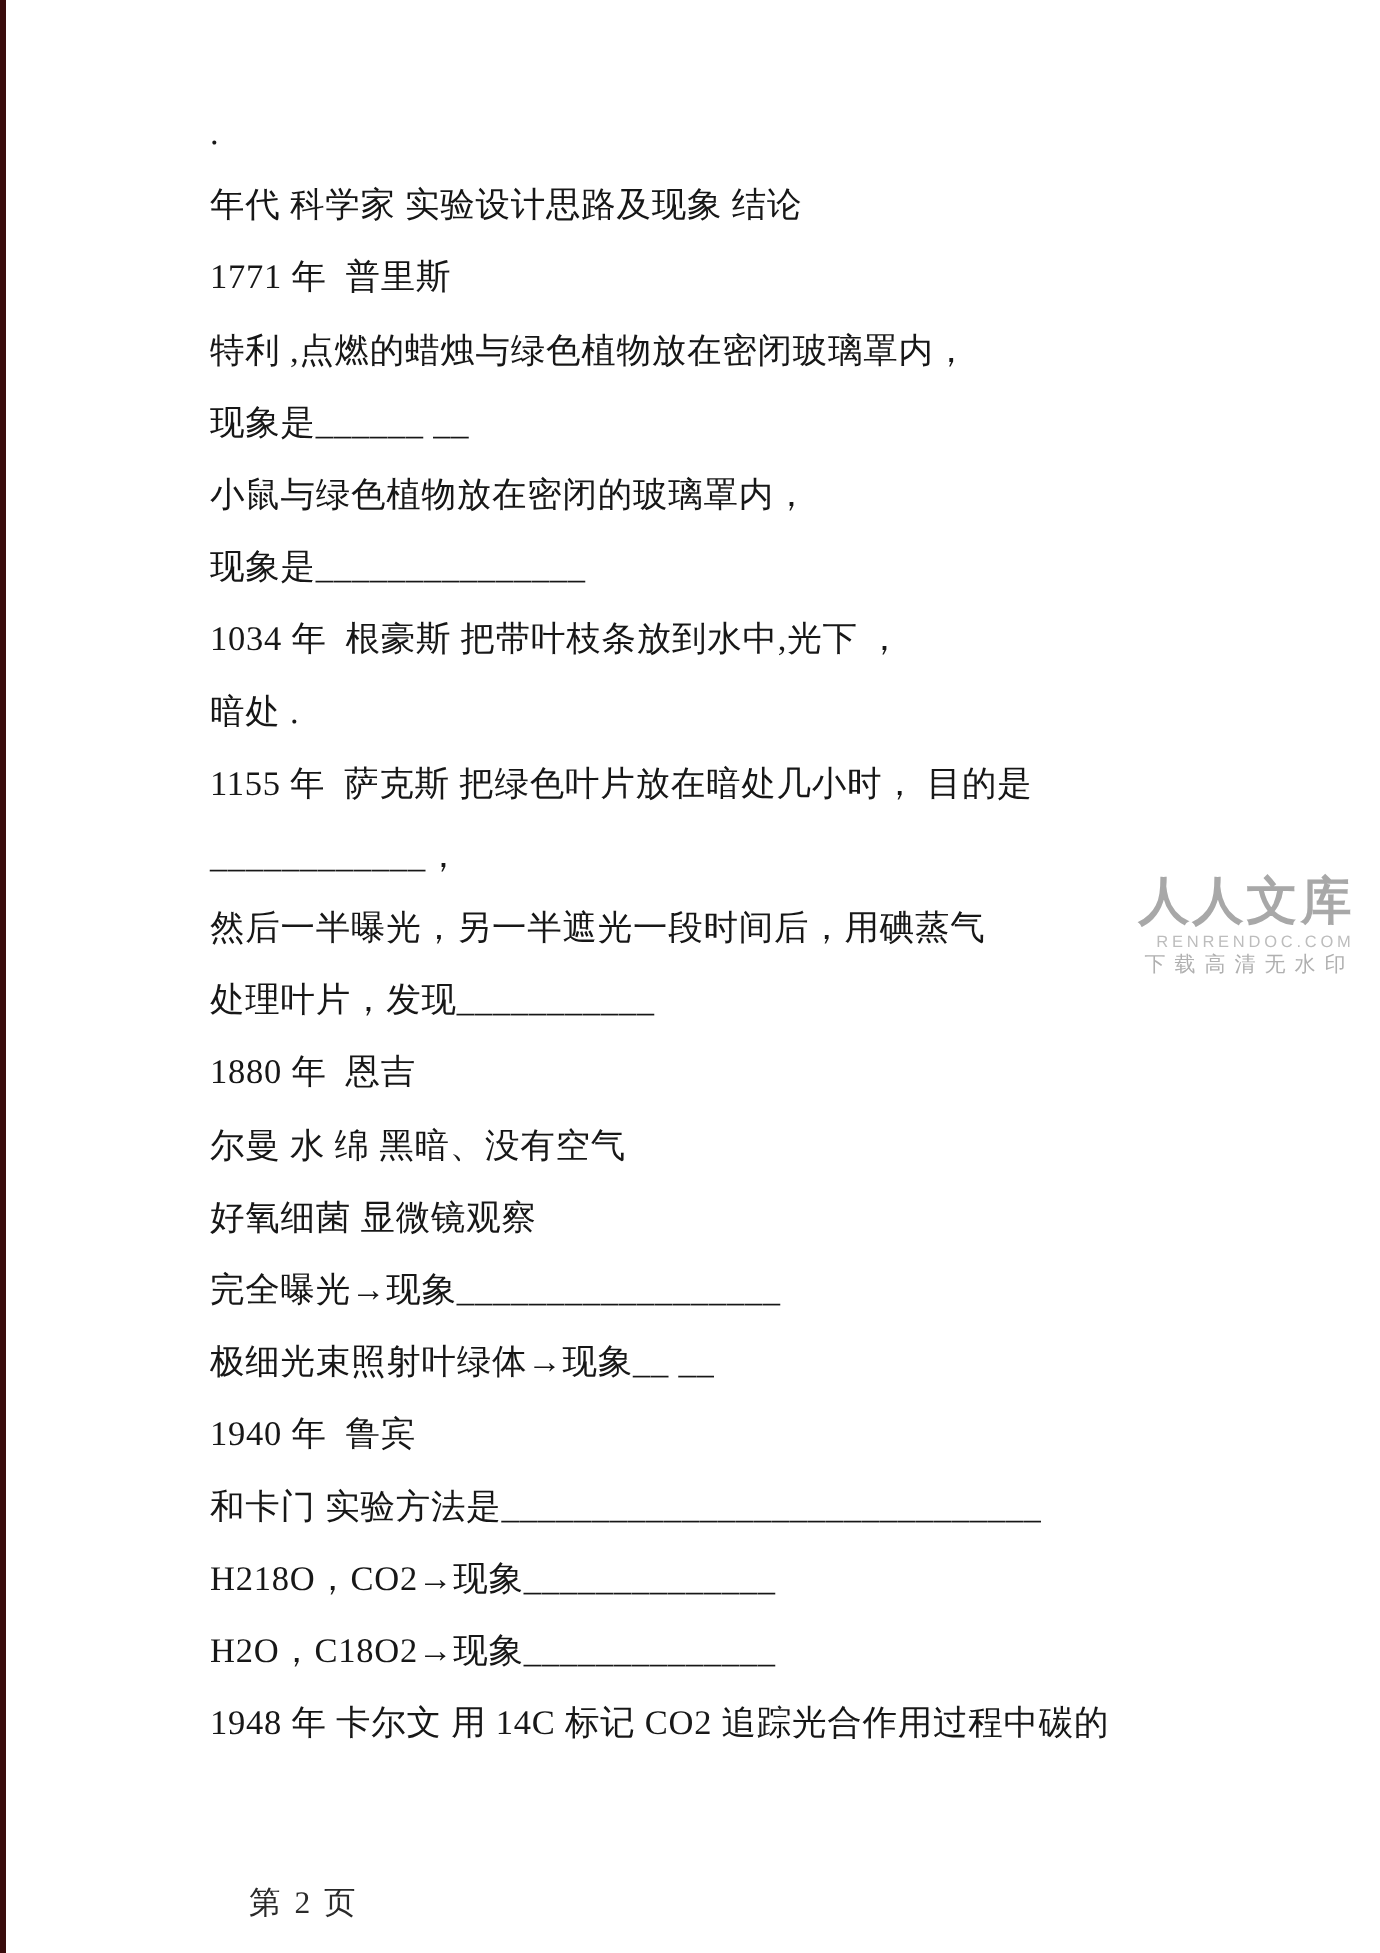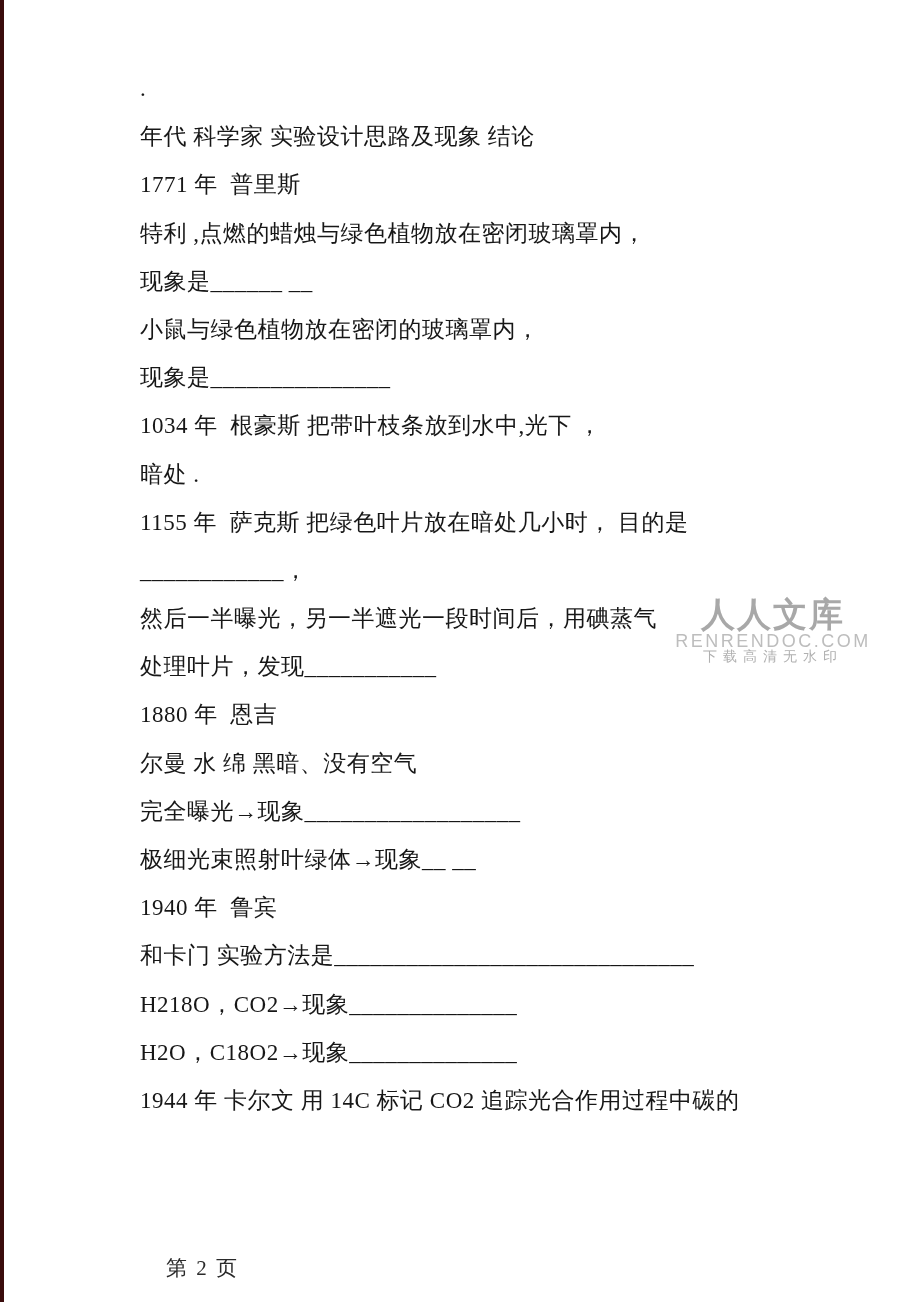--- a/index.html
+++ b/index.html
@@ -45,36 +45,36 @@
     top: 1253px;
     font-size: 21px;
     line-height: 30px;
     color: #2a2a2a;
     letter-spacing: 2px;
     white-space: pre;
   }
   .watermark {
     position: absolute;
     left: 643px;
-    top: 595px;
+    top: 582px;
     width: 260px;
-    text-align: center;
+    text-align: right;
     pointer-events: none;
   }
   .wm-brand {
     font-family: "Liberation Sans", "DejaVu Sans", sans-serif;
     font-size: 34px;
     font-weight: bold;
     line-height: 38px;
     letter-spacing: 2px;
     white-space: nowrap;
   }
   .wm-domain {
     font-family: "Liberation Sans", "DejaVu Sans", sans-serif;
-    font-size: 18px;
+    font-size: 11px;
     line-height: 16px;
     letter-spacing: 2.5px;
     white-space: nowrap;
   }
   .wm-tagline {
     font-family: "Liberation Sans", "DejaVu Sans", sans-serif;
     font-size: 14px;
     line-height: 17px;
     letter-spacing: 6px;
     white-space: nowrap;
@@ -96,27 +96,28 @@
     <div class="doc-line">小鼠与绿色植物放在密闭的玻璃罩内，</div>
     <div class="doc-line">现象是_______________</div>
     <div class="doc-line">1034 年  根豪斯 把带叶枝条放到水中,光下 ，</div>
     <div class="doc-line">暗处 .</div>
     <div class="doc-line">1155 年  萨克斯 把绿色叶片放在暗处几小时， 目的是</div>
     <div class="doc-line">____________，</div>
     <div class="doc-line">然后一半曝光，另一半遮光一段时间后，用碘蒸气</div>
     <div class="doc-line">处理叶片，发现___________</div>
     <div class="doc-line">1880 年  恩吉</div>
     <div class="doc-line">尔曼 水 绵 黑暗、没有空气</div>
+    <div class="doc-line">好氧细菌 显微镜观察</div>
     <div class="doc-line">完全曝光→现象__________________</div>
     <div class="doc-line">极细光束照射叶绿体→现象__ __</div>
     <div class="doc-line">1940 年  鲁宾</div>
     <div class="doc-line">和卡门 实验方法是______________________________</div>
     <div class="doc-line">H218O，CO2→现象______________</div>
     <div class="doc-line">H2O，C18O2→现象______________</div>
-    <div class="doc-line">1944 年 卡尔文 用 14C 标记 CO2 追踪光合作用过程中碳的</div>
+    <div class="doc-line">1948 年 卡尔文 用 14C 标记 CO2 追踪光合作用过程中碳的</div>
   </div>
 
   <div class="watermark">
     <div class="wm-brand" style="color: rgb(168, 168, 168);">人人文库</div>
     <div class="wm-domain" style="color: rgb(189, 189, 189);">RENRENDOC.COM</div>
     <div class="wm-tagline" style="color: rgb(176, 176, 176); font-family: Liberation Mono, monospace;">下载高清无水印</div>
   </div>
 
   <div class="page-footer">第 2 页</div>
 

